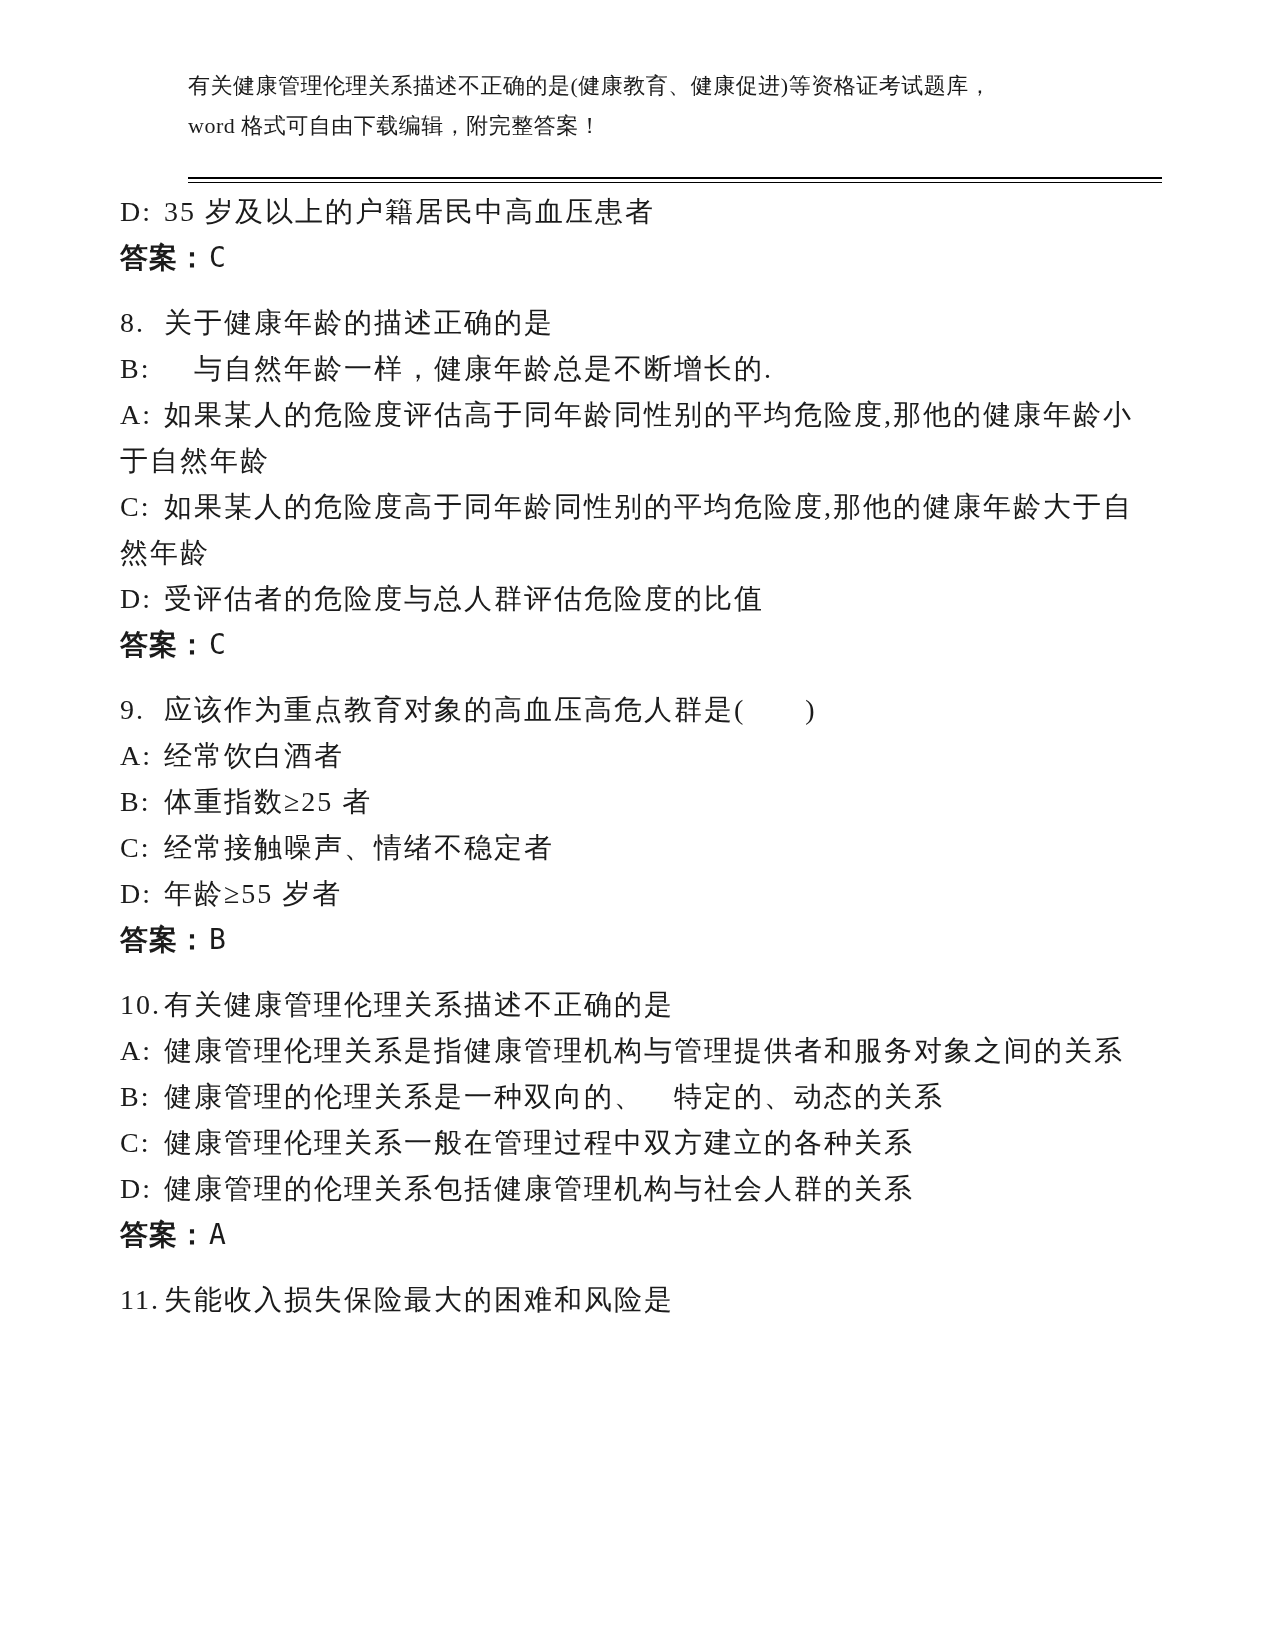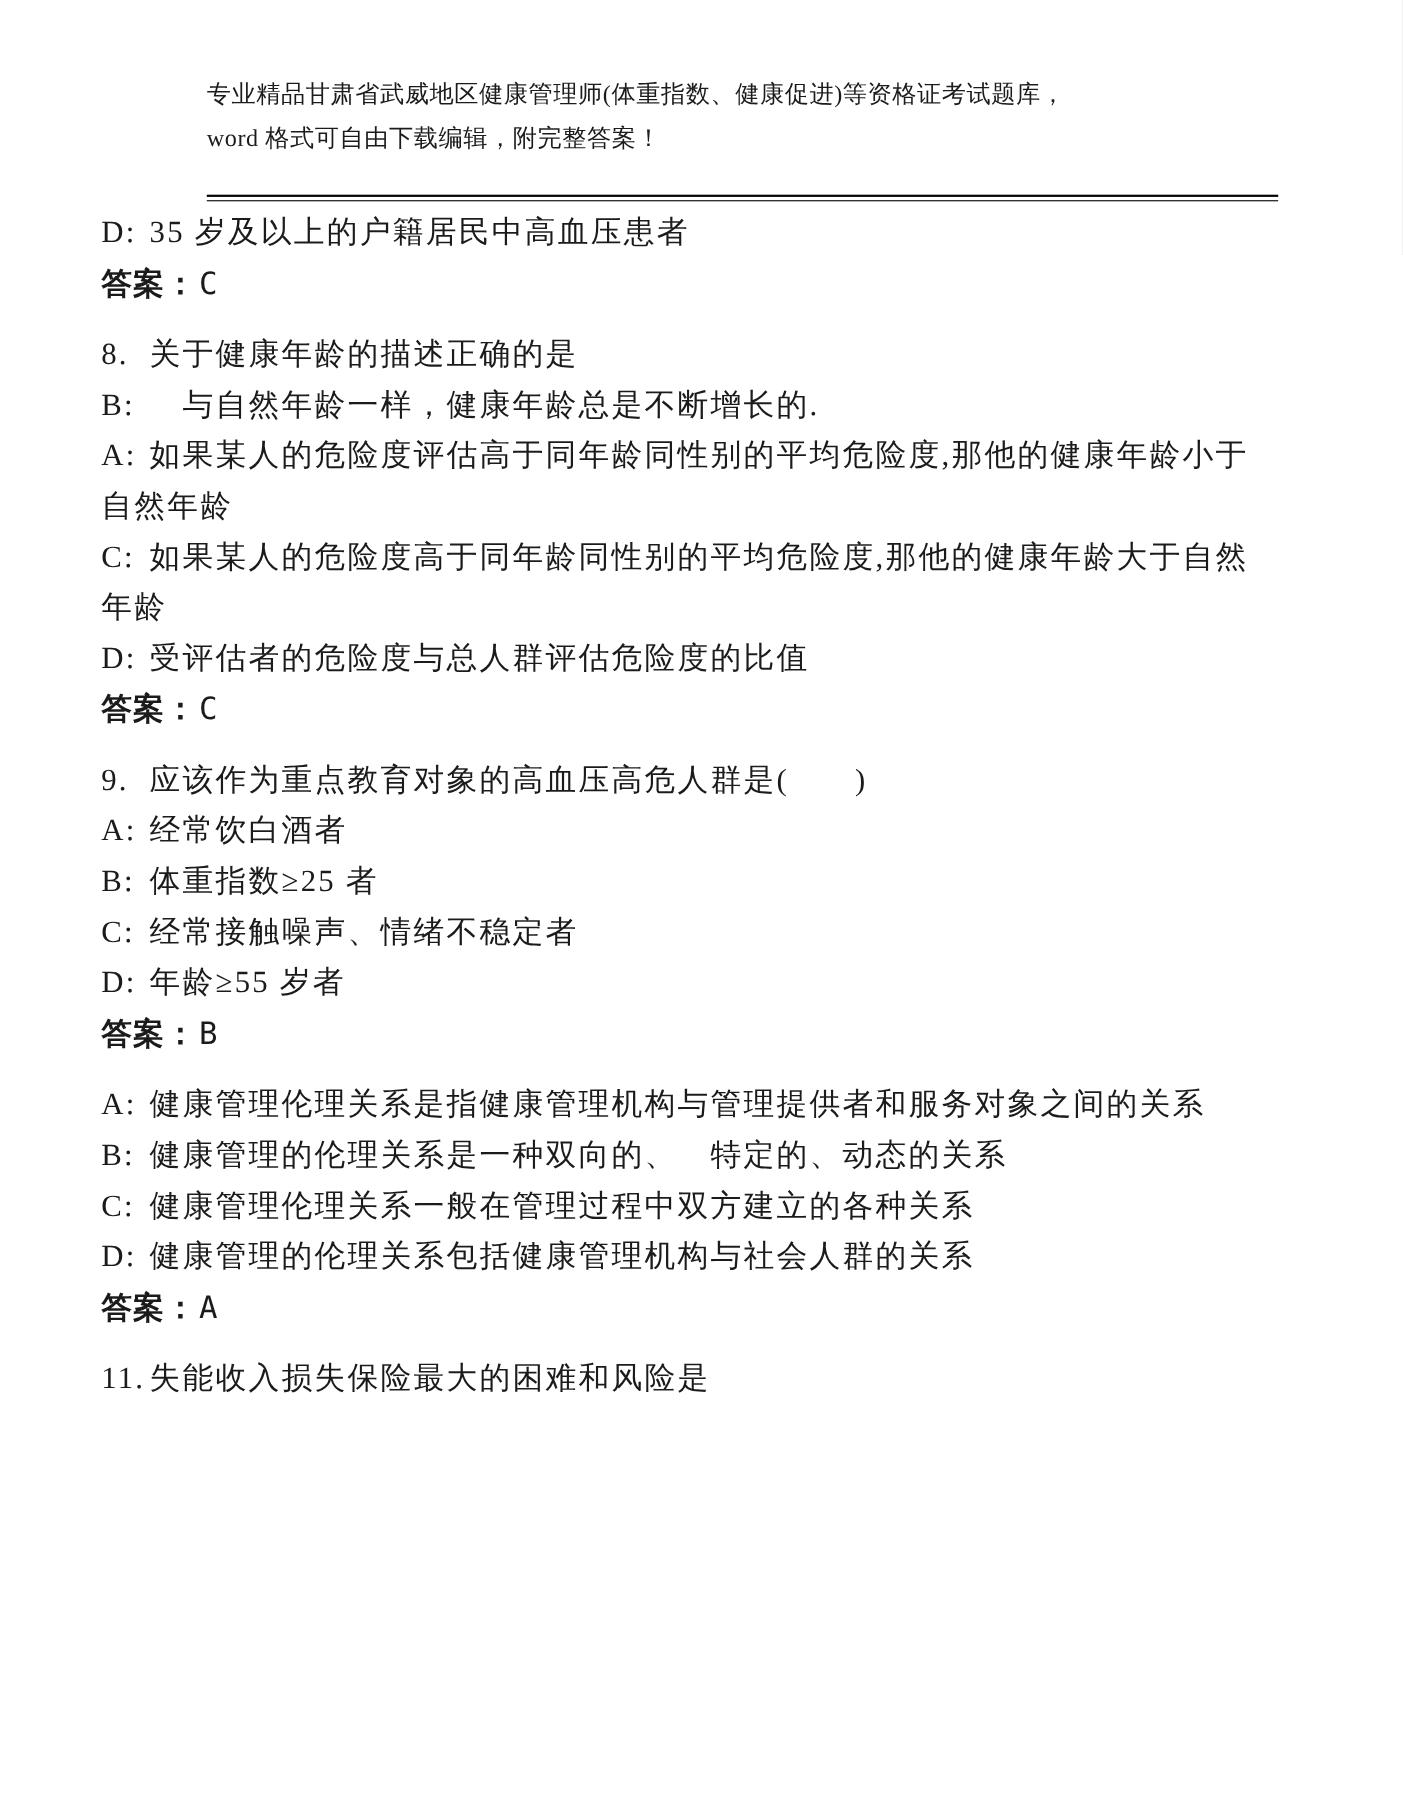--- a/index.html
+++ b/index.html
@@ -19,21 +19,21 @@
     line-height: 40px;
     letter-spacing: 0.5px;
   }
   .divider {
     margin: 31px 113px 0 188px;
     border-top: 2px solid #000;
     border-bottom: 1px solid #000;
     height: 3px;
   }
   .body {
-    padding: 6px 113px 0 92px;
+    padding: 6px 113px 0 120px;
     font-size: 28px;
     line-height: 46px;
     letter-spacing: 2px;
   }
   .qblock + .qblock { margin-top: 19px; }
   .line { margin: 0; }
   .q-num, .opt-letter {
     display: inline-block;
     min-width: 44px;
   }
@@ -46,21 +46,21 @@
     font-family: "DejaVu Sans Mono", "Liberation Mono", monospace;
     font-weight: normal;
     margin-left: 2px;
   }
 </style>
 </head>
 <body>
 
 <div class="page">
   <div class="header">
-    <div class="header-line">专业精品甘肃省武威地区健康管理师(体重指数、健康促进)等资格证考试题库，</div>
+    <div class="header-line">有关健康管理伦理关系描述不正确的是(健康教育、健康促进)等资格证考试题库，</div>
     <div class="header-line">word 格式可自由下载编辑，附完整答案！</div>
   </div>
   <div class="divider"></div>
   <div class="body" id="doc-body">
       <div class="qblock">
         <div class="line option-line"><span class="opt-letter">D:</span><span class="opt-text">35 岁及以上的户籍居民中高血压患者</span></div>
         <div class="line answer-line"><span class="ans-label">答案：</span><span class="ans-letter">C</span></div>
       </div>
       <div class="qblock">
         <div class="line question-line"><span class="q-num">8.</span><span class="q-text">关于健康年龄的描述正确的是</span></div>
@@ -72,20 +72,21 @@
       </div>
       <div class="qblock">
         <div class="line question-line"><span class="q-num">9.</span><span class="q-text">应该作为重点教育对象的高血压高危人群是(　　)</span></div>
         <div class="line option-line"><span class="opt-letter">A:</span><span class="opt-text">经常饮白酒者</span></div>
         <div class="line option-line"><span class="opt-letter">B:</span><span class="opt-text">体重指数≥25 者</span></div>
         <div class="line option-line"><span class="opt-letter">C:</span><span class="opt-text">经常接触噪声、情绪不稳定者</span></div>
         <div class="line option-line"><span class="opt-letter">D:</span><span class="opt-text">年龄≥55 岁者</span></div>
         <div class="line answer-line"><span class="ans-label">答案：</span><span class="ans-letter">B</span></div>
       </div>
       <div class="qblock">
+        <div class="line question-line"><span class="q-num">10.</span><span class="q-text">有关健康管理伦理关系描述不正确的是</span></div>
         <div class="line option-line"><span class="opt-letter">A:</span><span class="opt-text">健康管理伦理关系是指健康管理机构与管理提供者和服务对象之间的关系</span></div>
         <div class="line option-line"><span class="opt-letter">B:</span><span class="opt-text">健康管理的伦理关系是一种双向的、　特定的、动态的关系</span></div>
         <div class="line option-line"><span class="opt-letter">C:</span><span class="opt-text">健康管理伦理关系一般在管理过程中双方建立的各种关系</span></div>
         <div class="line option-line"><span class="opt-letter">D:</span><span class="opt-text">健康管理的伦理关系包括健康管理机构与社会人群的关系</span></div>
         <div class="line answer-line"><span class="ans-label">答案：</span><span class="ans-letter">A</span></div>
       </div>
       <div class="qblock">
         <div class="line question-line"><span class="q-num">11.</span><span class="q-text">失能收入损失保险最大的困难和风险是</span></div>
       </div>
     </div>

